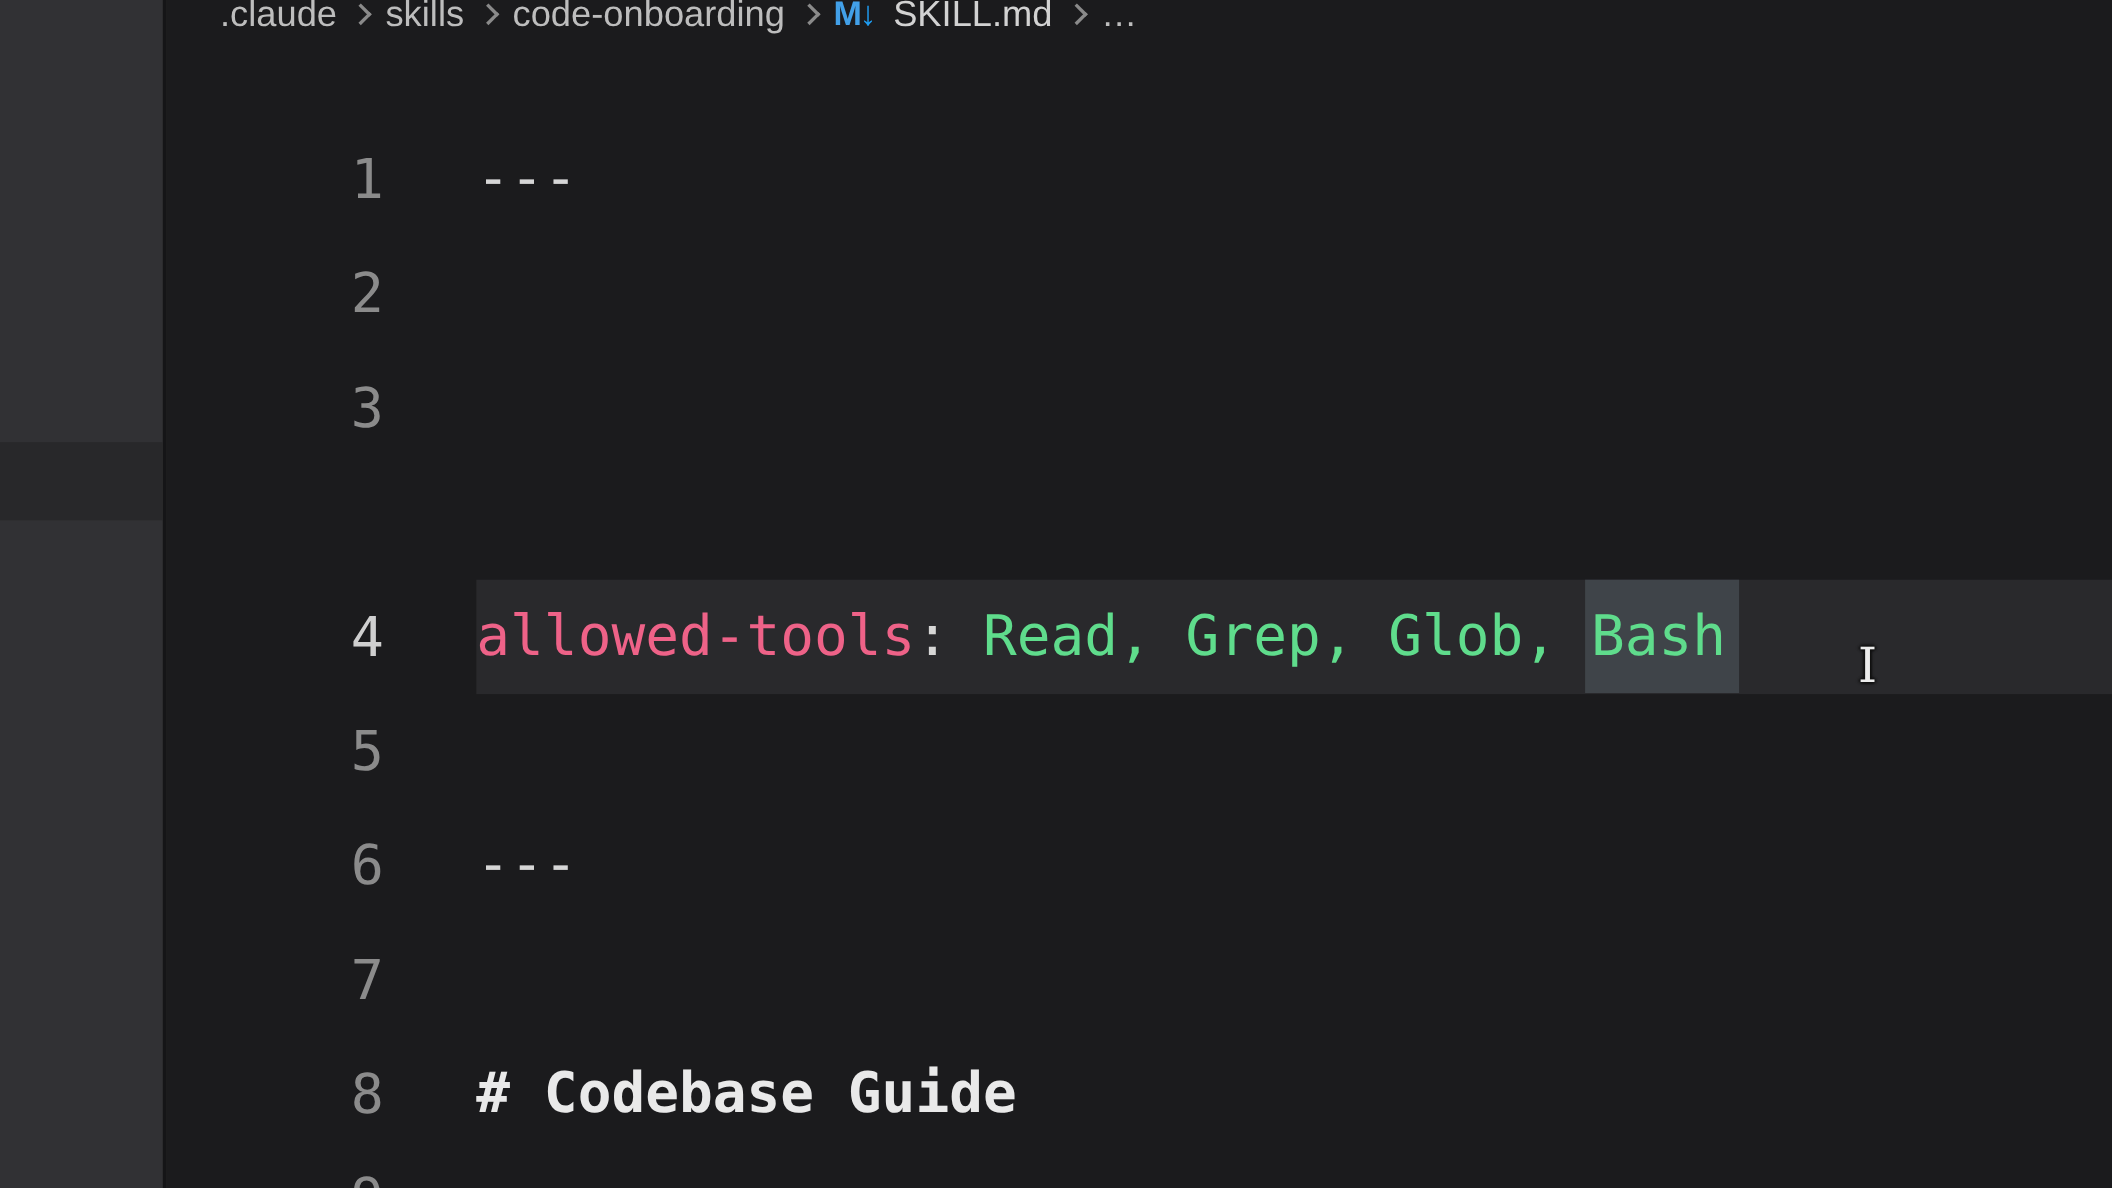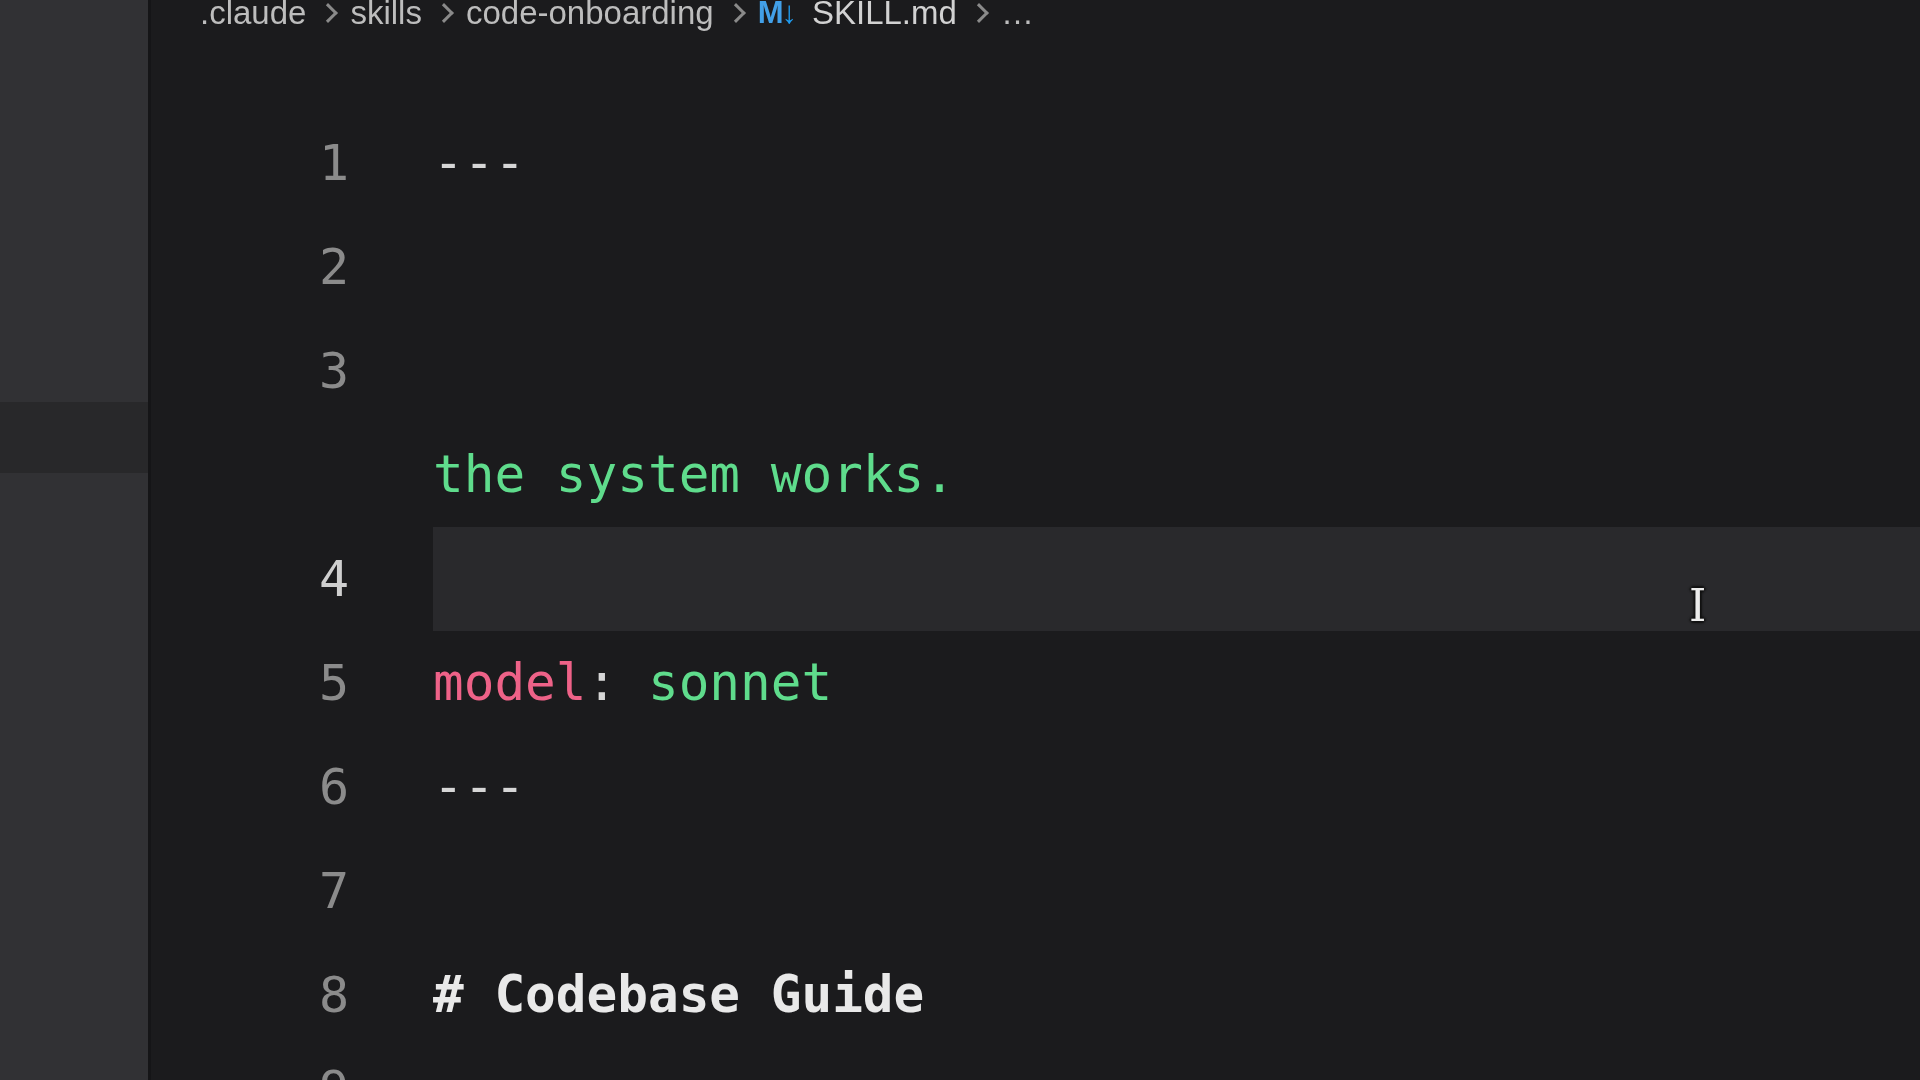--- a/index.html
+++ b/index.html
@@ -116,29 +116,28 @@
     <span class="ltext"><span class="t-plain">---</span></span>
   </div>
         <div class="row" style="top: 215px;">
     <span class="lnum">2</span>
   </div>
         <div class="row" style="top: 319px;">
     <span class="lnum">3</span>
   </div>
         <div class="row" style="top: 423px;">
     <span class="lnum"></span>
-    <span class="ltext"><span class="t-value">the system works.</span></span>
   </div>
         <div class="row current" style="top: 527px;">
           <div class="linebg"></div>
     <span class="lnum">4</span>
+    <span class="ltext"><span class="t-key">allowed-tools</span><span class="t-punct">: </span><span class="t-value">Read, Grep, Glob, </span><span class="t-value sel">Bash</span></span>
   </div>
         <div class="row" style="top: 631px;">
     <span class="lnum">5</span>
-    <span class="ltext"><span class="t-key">model</span><span class="t-punct">: </span><span class="t-value">sonnet</span></span>
   </div>
         <div class="row" style="top: 735px;">
     <span class="lnum">6</span>
     <span class="ltext"><span class="t-plain">---</span></span>
   </div>
         <div class="row" style="top: 839px;">
     <span class="lnum">7</span>
     <span class="ltext"></span>
   </div>
         <div class="row" style="top: 943px;">

